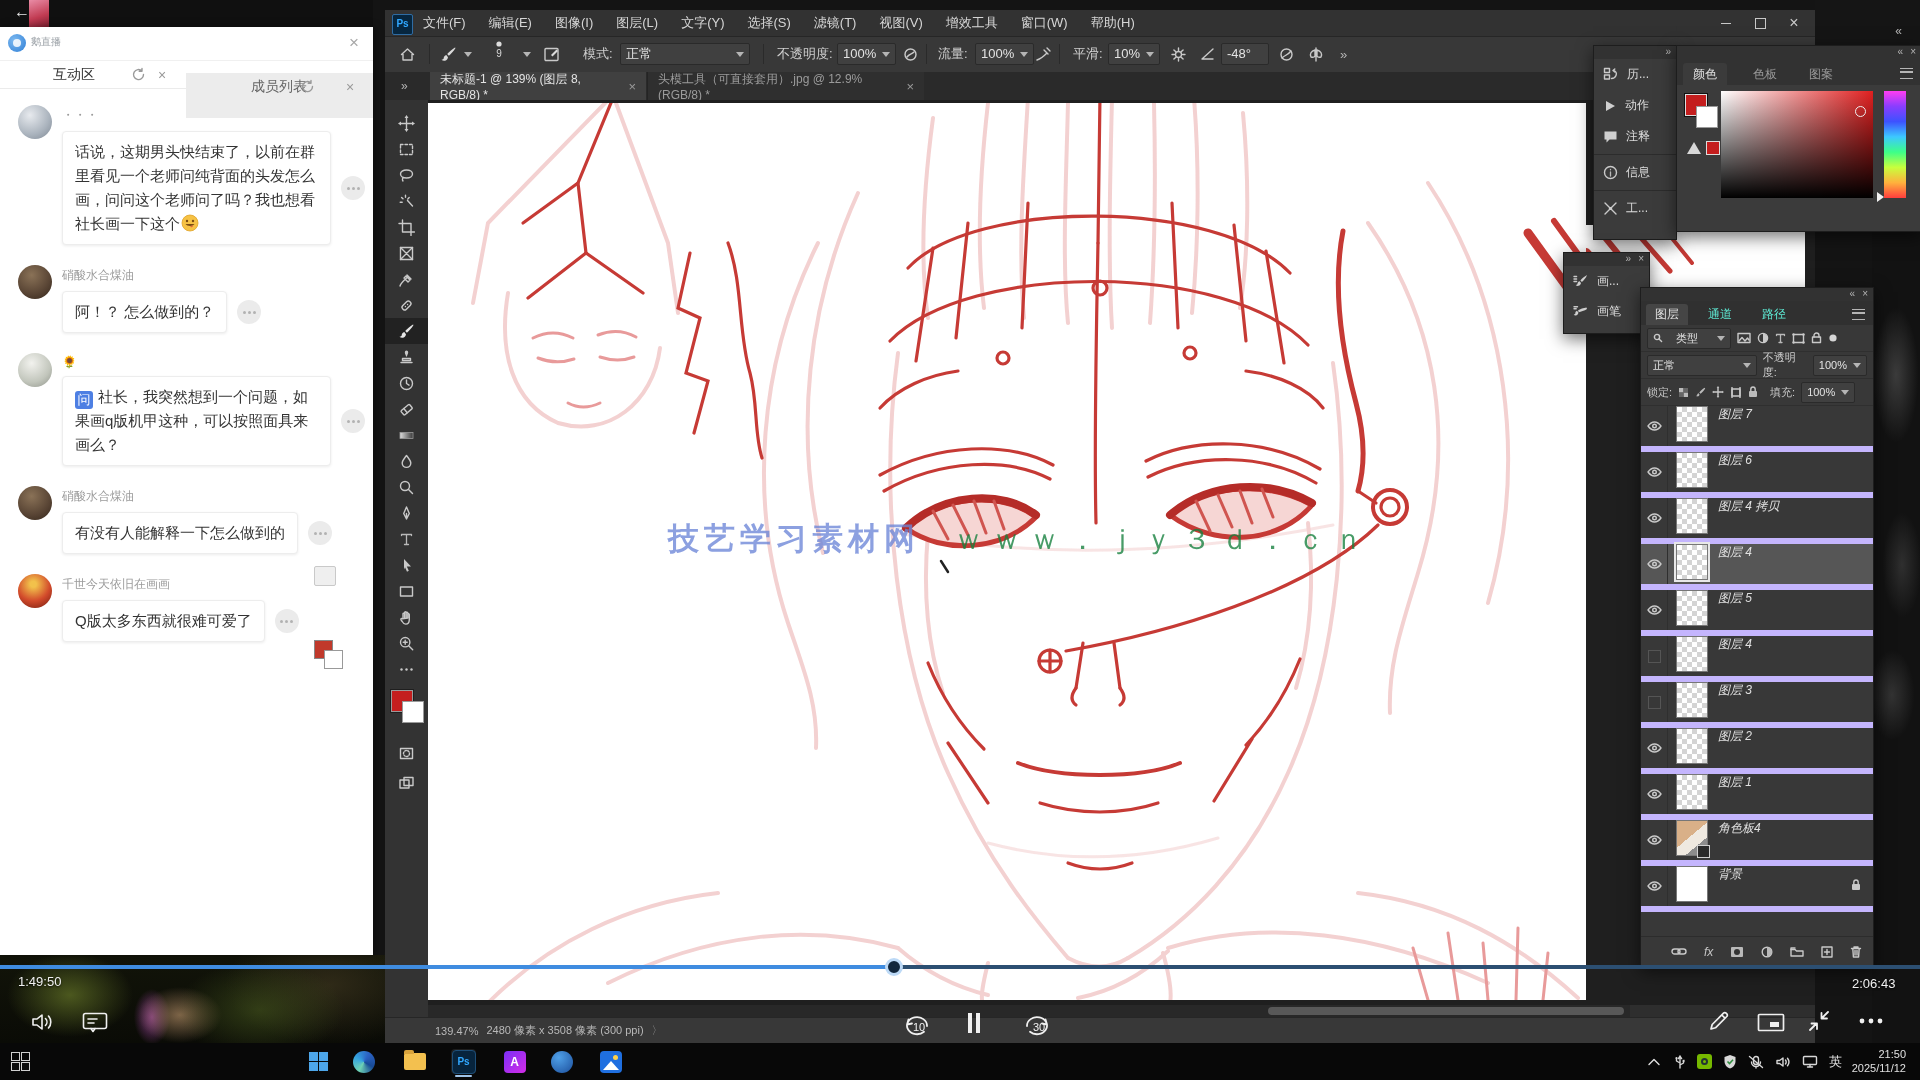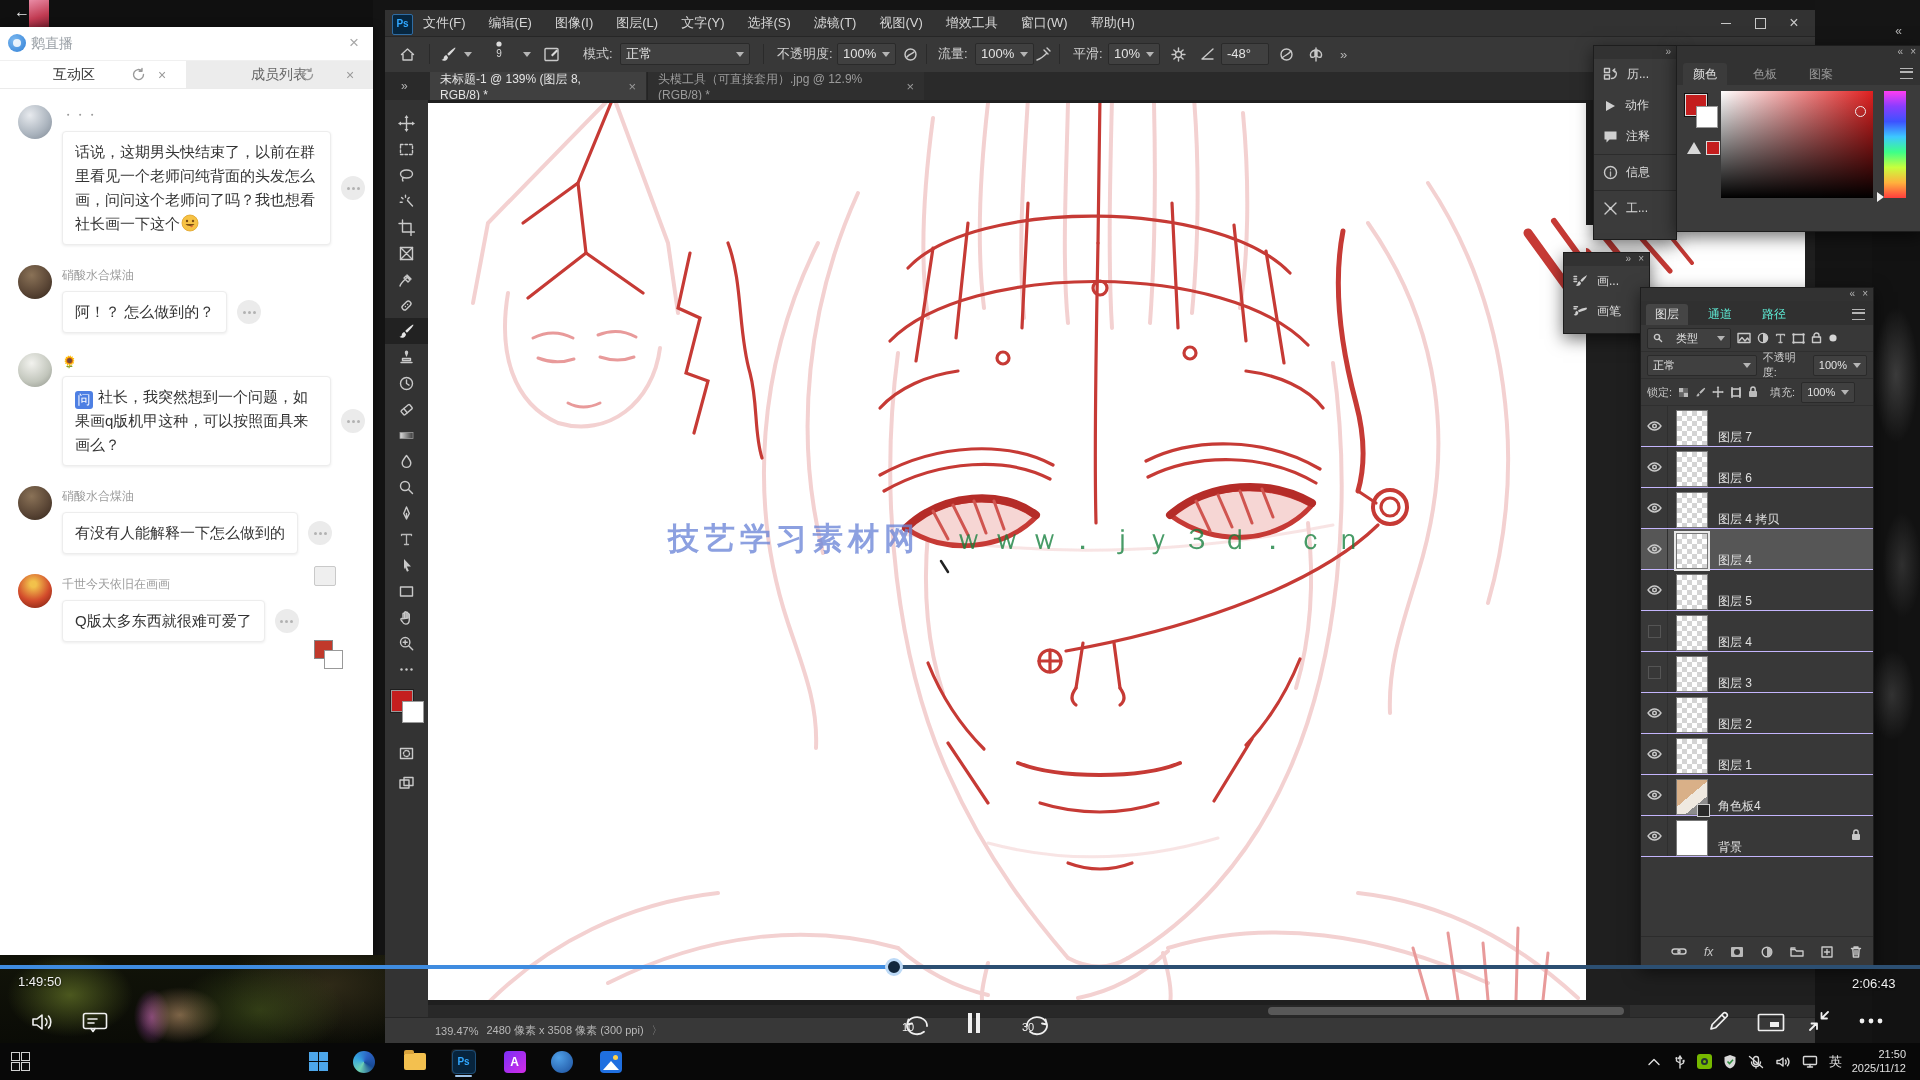--- a/index.html
+++ b/index.html
@@ -24,26 +24,26 @@
   
   .chat{left:0;top:0;width:373px;height:955px;z-index:6;}
   .chat-topstrip{left:0;top:0;width:373px;height:27px;background:#101010;}
   .chat-back{left:14px;top:3px;color:#e8e8e8;font-size:16px;}
   .chat-thumb{left:29px;top:0;width:20px;height:27px;background:linear-gradient(160deg,#e98ca6,#c13b52 60%,#7e1f30);}
   .chat-body{left:0;top:27px;width:373px;height:928px;background:#fff;box-shadow:2px 0 8px rgba(0,0,0,.35);}
   .chat-head{position:relative;height:33px;border-bottom:1px solid #f0f0f0;}
   .chat-logo{position:absolute;left:8px;top:7px;width:18px;height:18px;border-radius:50%;
              background:radial-gradient(circle at 35% 35%,#7db9f0,#2f7fd6);}
   .chat-logo:after{content:"";position:absolute;left:5px;top:5px;width:8px;height:8px;border-radius:50%;background:#fff;opacity:.85;}
-  .chat-title{position:absolute;left:31px;top:8px;font-size:14px;color:#9aa0a6;}
+  .chat-title{position:absolute;left:31px;top:8px;font-size:10px;color:#9aa0a6;}
   .chat-close{position:absolute;right:14px;top:6px;font-size:17px;color:#a8a8a8;}
   .chat-tabs{position:relative;height:27px;border-bottom:1px solid #ebebeb;font-size:14px;}
   .tab-active{position:absolute;left:0;top:0;width:186px;height:27px;background:#fff;}
   .tab-active .lbl{position:absolute;left:53px;top:5px;color:#333;}
-  .tab-inactive{position:absolute;left:186px;top:0;width:187px;height:27px;background:#ececec;}
+  .tab-inactive{position:absolute;left:186px;top:12px;width:187px;height:45px;background:#ececec;}
   .tab-inactive .lbl{position:absolute;left:65px;top:5px;color:#666;}
   .mini-ic{position:absolute;top:6px;}
   .chat-msgs{position:relative;padding:16px 8px 0 18px;}
   .msg{display:flex;margin-bottom:20px;}
   .av{flex:0 0 34px;width:34px;height:34px;border-radius:50%;}
   .av1{background:radial-gradient(circle at 35% 30%,#e7eaee,#aab3bd 60%,#7d8793);}
   .av2{background:radial-gradient(circle at 40% 30%,#8a7257,#584434 60%,#32251a);}
   .av3{background:radial-gradient(circle at 40% 30%,#f2f2ee,#c2c6bc 60%,#8d9188);}
   .av5{background:radial-gradient(circle at 45% 30%,#f2c14b 10%,#d24a2b 55%,#6e1a0e);}
   .mbody{margin-left:10px;min-width:0;}
@@ -126,21 +126,21 @@
   .warn .chip{width:12px;height:12px;background:#c41e1e;border:1px solid #ddd;}
   .patch{left:1586px;top:225px;width:219px;height:62px;background:#fff;z-index:2;overflow:hidden;}
   .pBrush{left:1563px;top:252px;width:85px;height:80px;}
   .pBrush .row{display:flex;align-items:center;gap:8px;height:30px;padding-left:8px;font-size:12px;color:#dcdcdc;}
   .pLayers{left:1640px;top:287px;width:232px;height:678px;background:#383838;}
   .ltabs{position:relative;height:24px;background:#303030;font-size:12px;}
   .ltab{position:absolute;top:3px;height:21px;line-height:21px;padding:0 9px;color:#5eead4;}
   .ltab.on{background:#454545;color:#e0e0e0;border-radius:3px 3px 0 0;}
   .lrowbar{position:relative;height:27px;display:flex;align-items:center;font-size:11px;color:#c9c9c9;padding:0 6px;gap:6px;border-bottom:1px solid #2f2f2f;box-sizing:border-box;}
   .lsel{background:#404040;border:1px solid #2a2a2a;border-radius:2px;height:19px;display:inline-flex;align-items:center;padding:0 5px;color:#e2e2e2;}
-  .lay{position:relative;height:40px;border-bottom:1px solid #c4b5fd;display:flex;align-items:flex-end;}
+  .lay{position:relative;height:40px;border-bottom:6px solid #c4b5fd;display:flex;align-items:flex-start;font-style:italic;}
   .lay.sel{background:#565656;}
   .eyecell{width:26px;height:40px;border-right:1px solid #2f2f2f;display:flex;align-items:center;justify-content:center;}
   .eyecell .hid{width:11px;height:11px;border:1px solid #555;display:block;}
   .eyecell svg{display:none;}
   .eyecell.on svg{display:block;}
   .thumb{width:30px;height:34px;margin-left:8px;border:1px solid #777;
          background:#fff conic-gradient(#d4d4d4 25%,#fff 0 50%,#d4d4d4 0 75%,#fff 0);background-size:10px 10px;}
   .thumb.white{background:#fff;}
   .thumb.art{background:linear-gradient(140deg,#d9b088 45%,#efe9e0 45% 70%,#8c8c8c 70%);position:relative;}
   .thumb.art:after{content:"";position:absolute;right:-3px;bottom:-3px;width:11px;height:11px;background:#2a2a2a;border:1px solid #cfcfcf;}
@@ -155,21 +155,21 @@
                            radial-gradient(30px 60px at 20px 650px,#333,transparent 75%);}
   .topcorner{left:1815px;top:0;width:105px;height:45px;background:#151515;z-index:2;color:#b5b5b5;font-size:12px;}
 
   
   .progress{left:0;top:965px;width:1920px;height:4px;z-index:8;}
   .progress .done{position:absolute;left:0;top:0;height:4px;background:#3f8ce0;}
   .progress .rest{position:absolute;right:0;top:0;height:4px;background:#2c4f72;}
   .knob{left:885px;top:958px;width:12px;height:12px;border:3px solid #bcd9f6;border-radius:50%;background:#12273c;z-index:9;}
   .ptime{position:absolute;font-size:13px;color:#f0f0f0;text-shadow:0 1px 2px rgba(0,0,0,.8);z-index:9;}
   .pc{position:absolute;z-index:9;color:#f2f2f2;}
-  .seekn{position:absolute;width:100%;text-align:left;top:9px;font-size:11px;color:#f2f2f2;}
+  .seekn{position:absolute;width:100%;text-align:center;top:9px;font-size:11px;color:#f2f2f2;}
 
   
   .taskbar{left:0;top:1043px;width:1920px;height:37px;background:rgba(8,8,8,.97);z-index:10;}
   .tbi{position:absolute;top:6px;width:25px;height:25px;display:flex;align-items:center;justify-content:center;border-radius:4px;}
   .tbi.on{background:rgba(255,255,255,.09);}
   .tbi.on:after{content:"";position:absolute;left:4px;bottom:-3px;width:17px;height:2px;border-radius:2px;background:#9ec3e8;}
   .winflag{display:grid;grid-template-columns:9px 9px;grid-template-rows:9px 9px;gap:1px;}
   .winflag i{background:#4da6ea;}
   .winflag.dim i{background:transparent;border:1px solid #d0d0d0;}
   .edgeic{width:22px;height:22px;border-radius:50%;background:conic-gradient(from 210deg,#6fd3b4,#35a3e0,#2b62c4,#174a96,#6fd3b4);}

